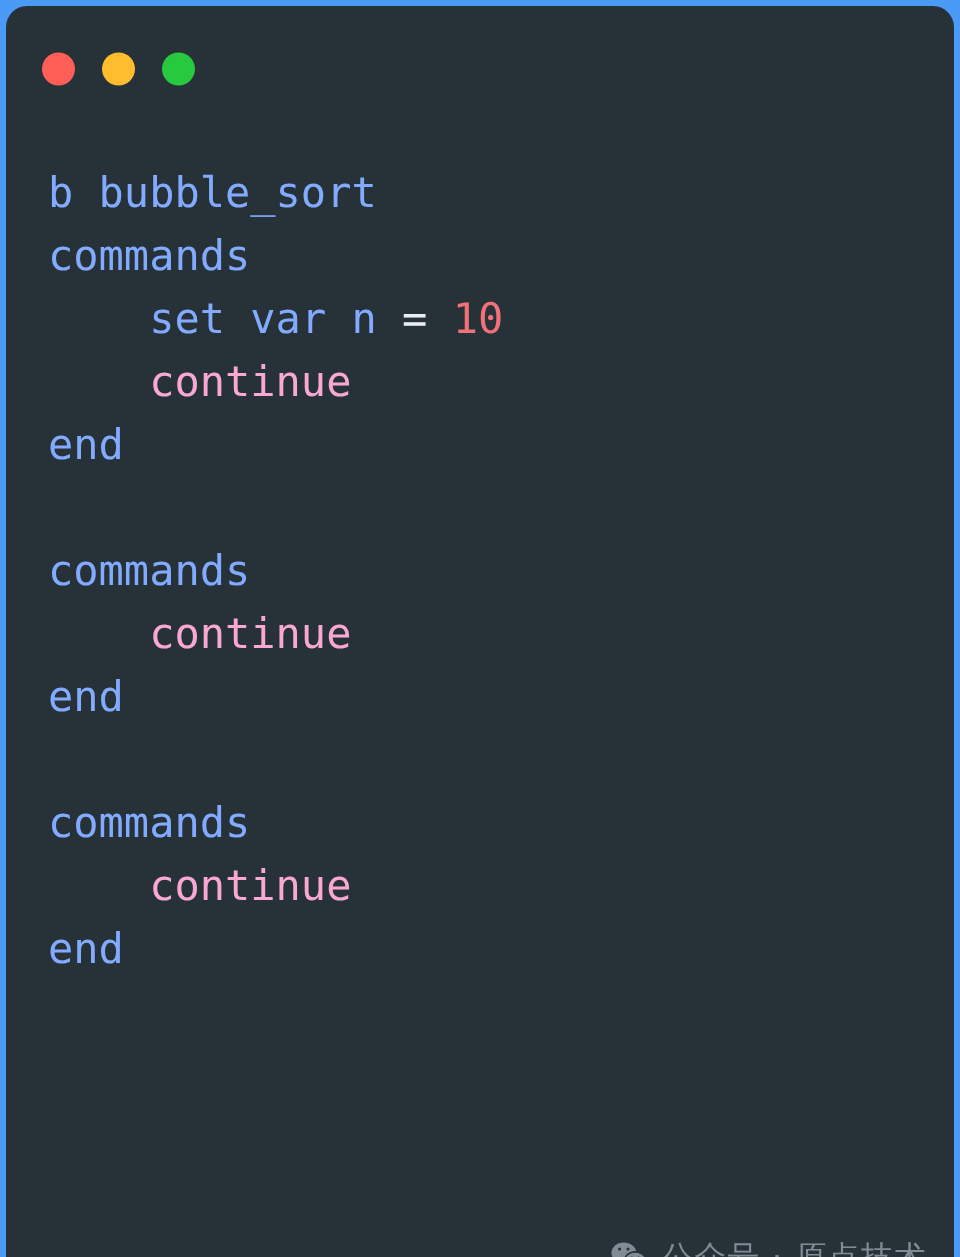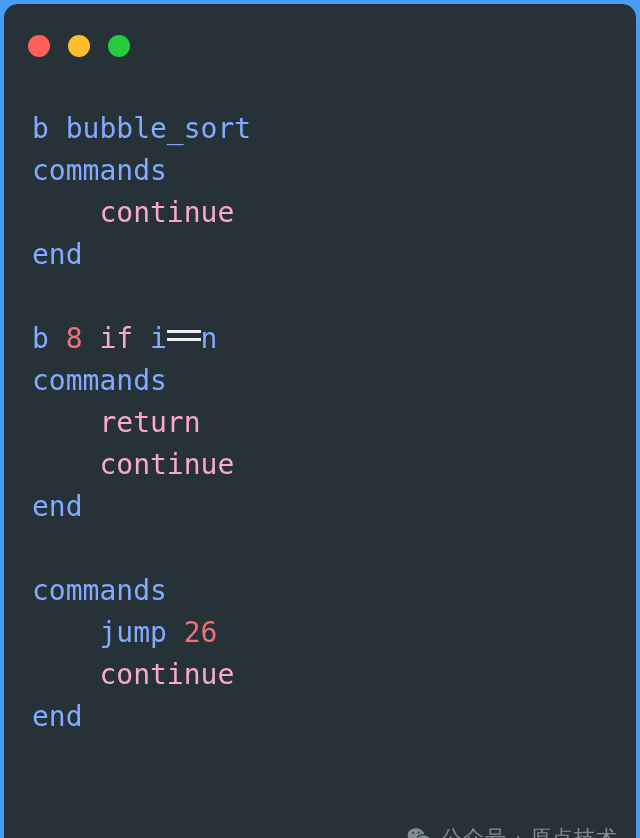--- a/index.html
+++ b/index.html
@@ -140,31 +140,29 @@
       <div class="traffic-lights">
         <span class="light" title="Close" style="background: rgb(255, 95, 86);"></span>
         <span class="light" title="Minimize" style="background: rgb(255, 189, 46);"></span>
         <span class="light" title="Maximize" style="background: rgb(39, 201, 63);"></span>
       </div>
     </div>
 
     <div id="code-body">
         <div class="code-line"><span class="tok t-ident">b</span><span class="tok t-plain"> </span><span class="tok t-ident">bubble_sort</span></div>
         <div class="code-line"><span class="tok t-ident">commands</span></div>
-        <div class="code-line"><span class="tok">    </span><span class="tok t-keyword">continue</span></div>
-        <div class="code-line"><span class="tok t-ident">end</span></div>
-        <div class="code-line blank"></div>
-        <div class="code-line"><span class="tok t-ident">b</span><span class="tok t-plain"> </span><span class="tok t-number">8</span><span class="tok t-plain"> </span><span class="tok t-keyword">if</span><span class="tok t-plain"> </span><span class="tok t-ident">i</span><span class="lig-eq" aria-label="=="></span><span class="tok t-ident">n</span></div>
-        <div class="code-line"><span class="tok t-ident">commands</span></div>
-        <div class="code-line"><span class="tok">    </span><span class="tok t-keyword">return</span></div>
+        <div class="code-line"><span class="tok">    </span><span class="tok t-ident">set</span><span class="tok t-plain"> </span><span class="tok t-ident">var</span><span class="tok t-plain"> </span><span class="tok t-ident">n</span><span class="tok t-plain"> </span><span class="tok t-op">=</span><span class="tok t-plain"> </span><span class="tok t-number">10</span></div>
         <div class="code-line"><span class="tok">    </span><span class="tok t-keyword">continue</span></div>
         <div class="code-line"><span class="tok t-ident">end</span></div>
         <div class="code-line blank"></div>
         <div class="code-line"><span class="tok t-ident">commands</span></div>
-        <div class="code-line"><span class="tok">    </span><span class="tok t-ident">jump</span><span class="tok t-plain"> </span><span class="tok t-number">26</span></div>
+        <div class="code-line"><span class="tok">    </span><span class="tok t-keyword">continue</span></div>
+        <div class="code-line"><span class="tok t-ident">end</span></div>
+        <div class="code-line blank"></div>
+        <div class="code-line"><span class="tok t-ident">commands</span></div>
         <div class="code-line"><span class="tok">    </span><span class="tok t-keyword">continue</span></div>
         <div class="code-line"><span class="tok t-ident">end</span></div>
       </div>
 
     <div id="watermark">
       <svg class="wechat-icon" viewBox="0 0 32 32">
         <path fill="#B8C4CC" d="M12.1 4C6.5 4 2 7.9 2 12.7c0 2.7 1.5 5.1 3.8 6.7l-.9 2.9 3.4-1.7c1.1.3 2.2.5 3.4.5h.7a7.4 7.4 0 0 1-.3-2.1c0-4.4 4.3-7.9 9.5-7.9h.7C21.5 7 17.3 4 12.1 4zm-3.4 4.2a1.3 1.3 0 1 1 0 2.6 1.3 1.3 0 0 1 0-2.6zm6.9 0a1.3 1.3 0 1 1 0 2.6 1.3 1.3 0 0 1 0-2.6z"></path>
         <path fill="#B8C4CC" d="M30 19.6c0-3.9-3.8-7.1-8.5-7.1s-8.5 3.2-8.5 7.1 3.8 7.1 8.5 7.1c1 0 1.9-.1 2.8-.4l2.8 1.4-.7-2.4c2.2-1.3 3.6-3.4 3.6-5.7zm-11.3-1.9a1.1 1.1 0 1 1 0-2.2 1.1 1.1 0 0 1 0 2.2zm5.6 0a1.1 1.1 0 1 1 0-2.2 1.1 1.1 0 0 1 0 2.2z"></path>
       </svg>
       <span class="wm-text" style="color: rgb(184, 196, 204);">公众号 · 原点技术</span>

